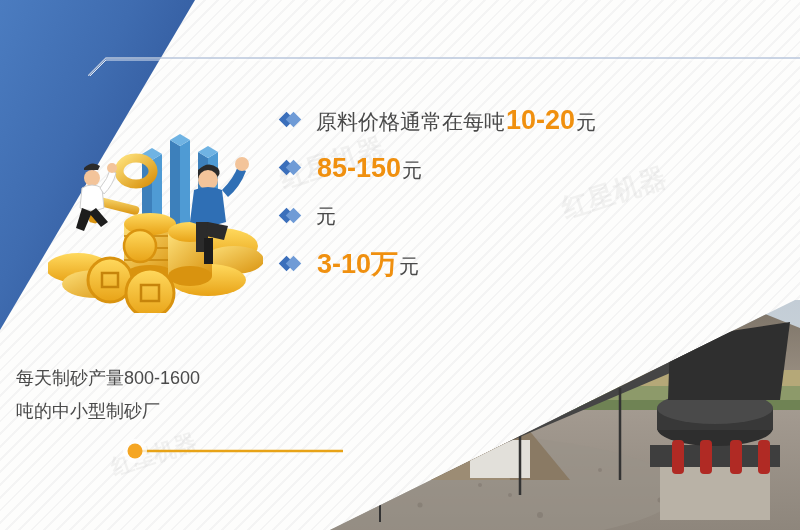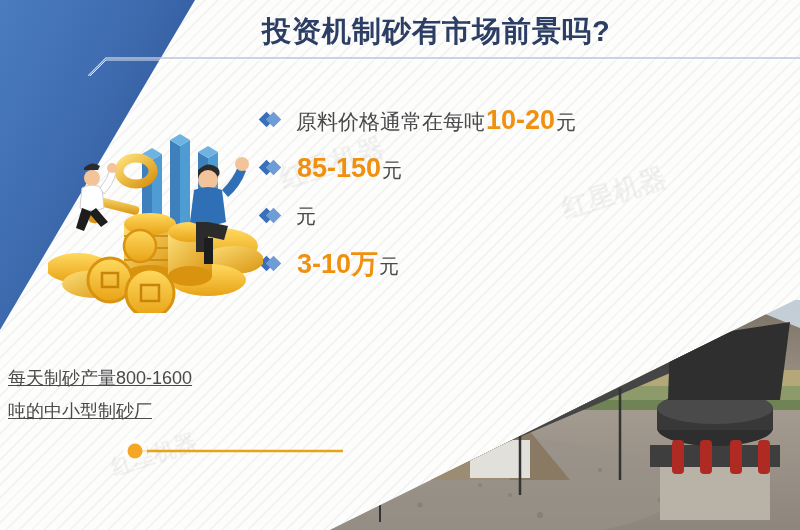--- a/index.html
+++ b/index.html
@@ -35,21 +35,21 @@
   }
   .hairline svg{display:block;}
   
   .title{
     position:absolute;left:262px;top:12px;width:520px;
     font-size:29px;font-weight:bold;letter-spacing:1px;
     color:#2c3e63;text-align:left;white-space:nowrap;
   }
   
   .bullets{
-    position:absolute;left:260px;top:96px;width:520px;
+    position:absolute;left:280px;top:96px;width:520px;
   }
   .bullet-row{
     display:flex;align-items:center;
     height:48px;
     white-space:nowrap;
   }
   .diamond-icon{
     flex:0 0 auto;width:24px;height:24px;margin-right:12px;position:relative;
   }
   .diamond-icon .d1,.diamond-icon .d2{
@@ -73,22 +73,22 @@
   }
   
   .photo{
     position:absolute;left:0;top:300px;width:800px;height:230px;
     clip-path:polygon(330px 230px, 795px 0px, 800px 0px, 800px 230px);
     overflow:hidden;
   }
   .photo svg{display:block;}
   
   .caption{
-    position:absolute;left:8px;top:362px;width:260px;
-    font-size:18px;color:#4a4a4a;line-height:1.85;text-decoration:underline;
+    position:absolute;left:16px;top:362px;width:260px;
+    font-size:18px;color:#4a4a4a;line-height:1.85;
   }
   .caption div{white-space:nowrap;}
   
   .dot-connector{
     position:absolute;left:118px;top:438px;width:230px;height:26px;
   }
   
   .wm{
     position:absolute;color:rgba(140,140,140,0.10);
     font-size:27px;font-weight:bold;white-space:nowrap;
@@ -107,21 +107,20 @@
 
   <div class="blue-wedge"></div>
 
   <div class="hairline">
     <svg width="712" height="20" viewBox="0 0 712 20">
       <polyline points="0,20 18,2 712,2" fill="none" stroke="#b9c6dc" stroke-width="1.4"></polyline>
       <polyline points="0,20 18,2 712,2" fill="none" stroke="#ffffff" stroke-width="1" transform="translate(0,2)" opacity="0.85"></polyline>
     </svg>
   </div>
 
-  <div class="title">投资机制砂有市场前景吗?</div>
 
   <div class="wm w1">红星机器</div>
   <div class="wm w2">红星机器</div>
   <div class="wm w3">红星机器</div>
 
   <div class="bullets">
 
     <div class="bullet-row">
       <span class="diamond-icon">
         <span class="d1"></span>

